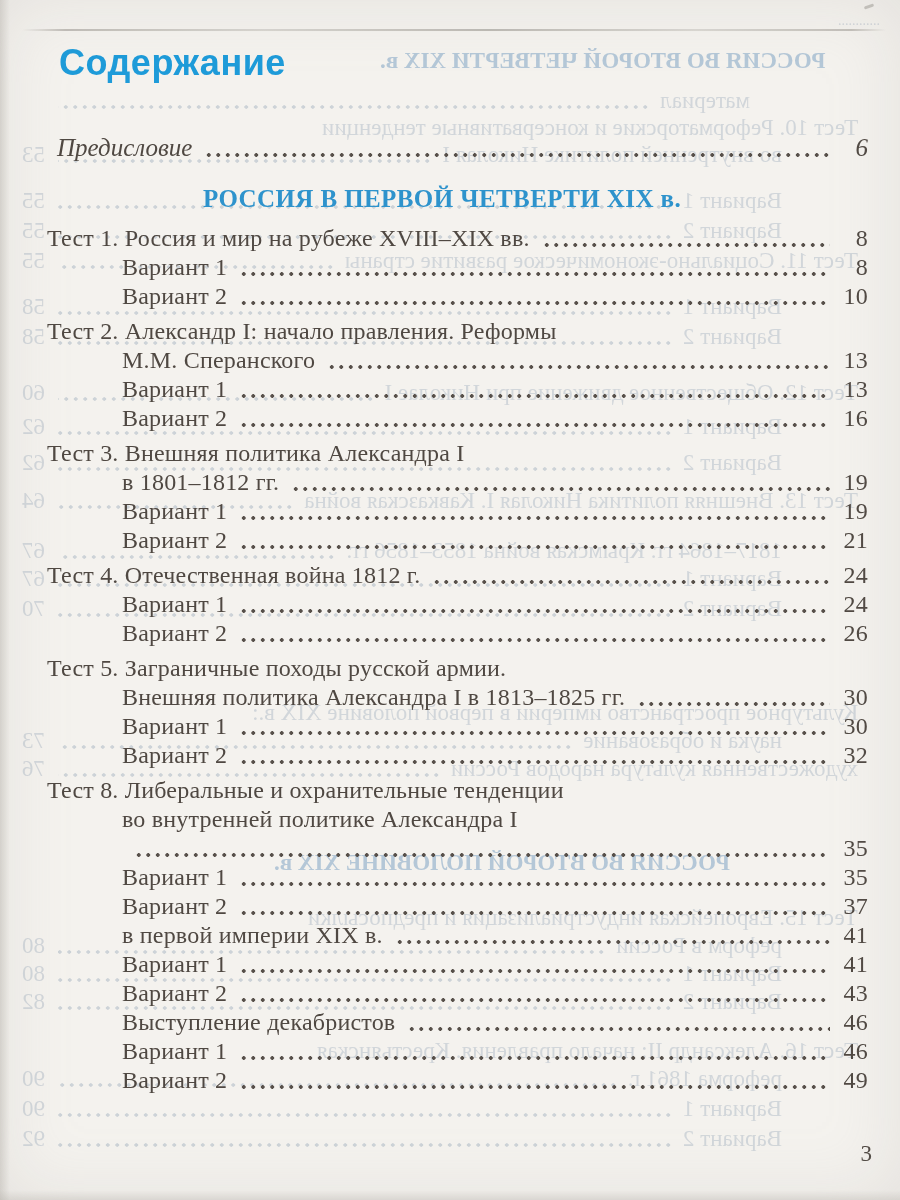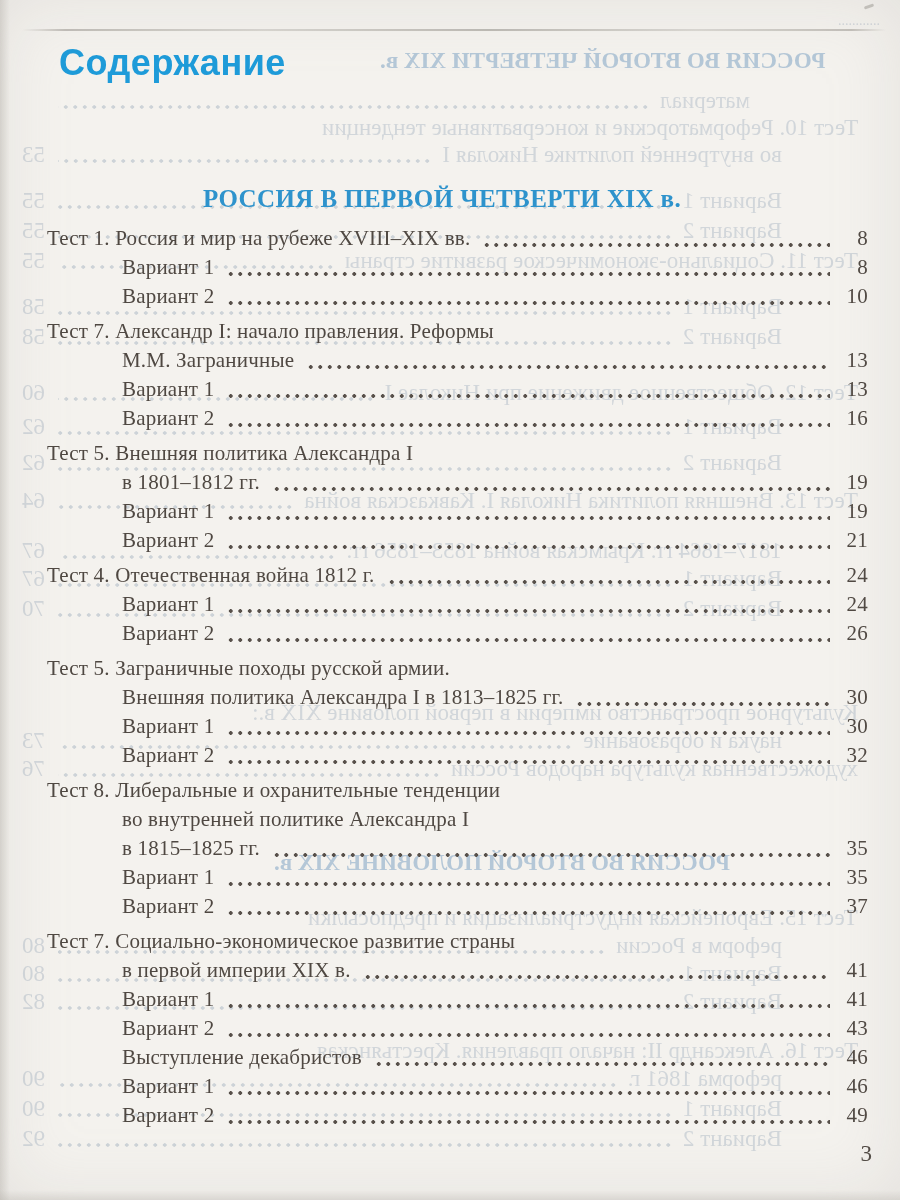--- a/index.html
+++ b/index.html
@@ -53,21 +53,21 @@
     position:absolute;left:57px;right:32px;top:133px;
     display:flex;align-items:baseline;
     font-style:italic;font-size:25px;line-height:30px;
   }
   .section-heading{
     position:absolute;left:0;right:16px;top:185px;text-align:center;
     font-weight:bold;font-size:25px;letter-spacing:.4px;
     color:var(--blue-heading,#2e93cc);
   }
   .toc{position:absolute;left:47px;right:32px;top:218px;}
-  .toc-row{display:flex;align-items:center;font-size:21px;line-height:29px;letter-spacing:.2px;}
+  .toc-row{display:flex;align-items:center;font-size:24px;line-height:29px;letter-spacing:.2px;}
   .toc-row.test{margin-top:6px;}
   .toc-row.cont,.toc-row.variant{padding-left:75px;}
   .row-text{white-space:nowrap;}
   .dot-leader{
     flex:1 1 auto;min-width:0;margin:0 2px 0 10px;align-self:stretch;
     background-image:radial-gradient(circle,var(--dots,#57504a) 1.7px,transparent 2.1px);
     background-size:9.5px 6px;background-repeat:repeat-x;
     background-position:left 2px bottom 5px;
   }
   .page-num{min-width:36px;text-align:right;white-space:nowrap;}
@@ -217,60 +217,65 @@
     <span class="gtext">Вариант 2</span>
     <span class="gdots"></span>
     <span class="gnum">92</span>
   </div>
   </div>
 
 <div class="content">
 
   <div class="doc-title">Содержание</div>
 
+  <div class="preface-row">
+    <span class="row-text">Предисловие</span>
+    <span class="dot-leader"></span>
+    <span class="page-num">6</span>
+  </div>
 
   <div class="section-heading">РОССИЯ В ПЕРВОЙ ЧЕТВЕРТИ XIX в.</div>
 
   <div class="toc" id="toc-list">
       <div class="toc-row test">
     <span class="row-text">Тест 1. Россия и мир на рубеже XVIII–XIX вв.</span>
     <span class="dot-leader"></span>
     <span class="page-num">8</span>
   </div>
       <div class="toc-row variant">
     <span class="row-text">Вариант 1</span>
     <span class="dot-leader"></span>
     <span class="page-num">8</span>
   </div>
       <div class="toc-row variant">
     <span class="row-text">Вариант 2</span>
     <span class="dot-leader"></span>
     <span class="page-num">10</span>
   </div>
       <div class="toc-row test no-page">
-    <span class="row-text">Тест 7. Александр I: начало правления. Реформы</span>
-
-  </div>
-      <div class="toc-row cont">
-    <span class="row-text">М.М. Заграничные</span>
+    <span class="row-text">Тест 2. Александр I: начало правления. Реформы</span>
+
+  </div>
+      <div class="toc-row cont">
+    <span class="row-text">М.М. Сперанского</span>
     <span class="dot-leader"></span>
     <span class="page-num">13</span>
   </div>
       <div class="toc-row variant">
     <span class="row-text">Вариант 1</span>
     <span class="dot-leader"></span>
     <span class="page-num">13</span>
   </div>
       <div class="toc-row variant">
     <span class="row-text">Вариант 2</span>
     <span class="dot-leader"></span>
     <span class="page-num">16</span>
   </div>
       <div class="toc-row test no-page">
-    <span class="row-text">Тест 5. Внешняя политика Александра I</span>
+    <span class="row-text">Тест 3. Внешняя политика Александра I</span>
 
   </div>
       <div class="toc-row cont">
     <span class="row-text">в 1801–1812 гг.</span>
     <span class="dot-leader"></span>
     <span class="page-num">19</span>
   </div>
       <div class="toc-row variant">
     <span class="row-text">Вариант 1</span>
     <span class="dot-leader"></span>
@@ -317,37 +322,32 @@
   </div>
       <div class="toc-row test no-page">
     <span class="row-text">Тест 8. Либеральные и охранительные тенденции</span>
 
   </div>
       <div class="toc-row cont no-page">
     <span class="row-text">во внутренней политике Александра I</span>
 
   </div>
       <div class="toc-row cont">
-    <span class="row-text">в 1815–1825 гг.</span>
     <span class="dot-leader"></span>
     <span class="page-num">35</span>
   </div>
       <div class="toc-row variant">
     <span class="row-text">Вариант 1</span>
     <span class="dot-leader"></span>
     <span class="page-num">35</span>
   </div>
       <div class="toc-row variant">
     <span class="row-text">Вариант 2</span>
     <span class="dot-leader"></span>
     <span class="page-num">37</span>
-  </div>
-      <div class="toc-row test no-page">
-    <span class="row-text">Тест 7. Социально-экономическое развитие страны</span>
-
   </div>
       <div class="toc-row cont">
     <span class="row-text">в первой империи XIX в.</span>
     <span class="dot-leader"></span>
     <span class="page-num">41</span>
   </div>
       <div class="toc-row variant">
     <span class="row-text">Вариант 1</span>
     <span class="dot-leader"></span>
     <span class="page-num">41</span>

